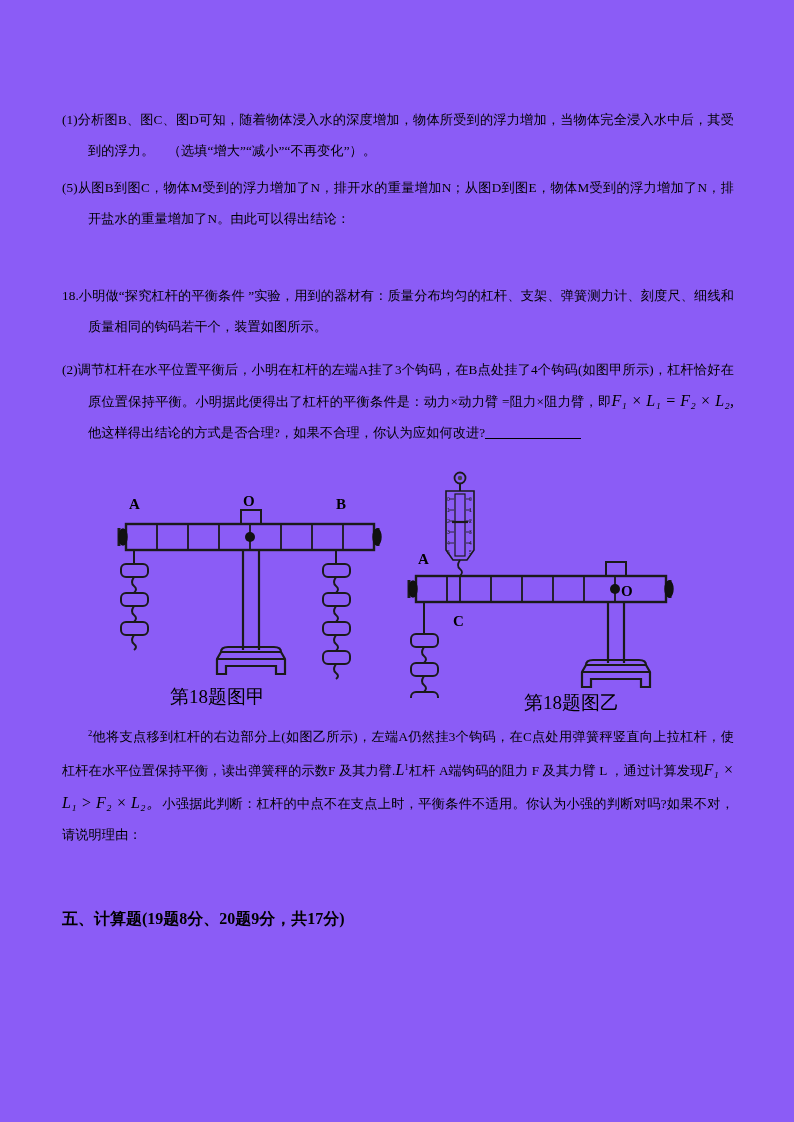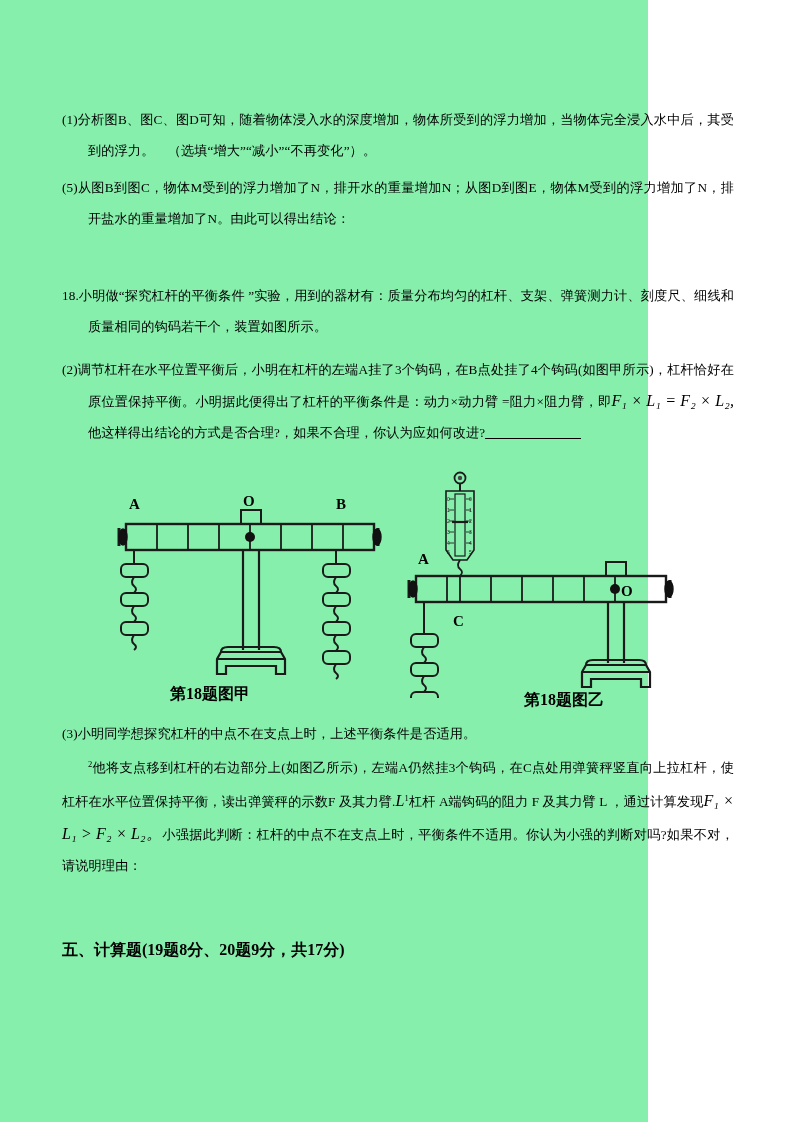--- a/index.html
+++ b/index.html
@@ -11,23 +11,23 @@
     width: 794px;
     height: 1122px;
     position: relative;
     font-family: "Liberation Serif", "DejaVu Serif", serif;
     color: #000000;
     overflow: hidden;
   }
   .page {
     position: absolute;
     left: 0; top: 0;
-    width: 648px;
+    width: 794px;
     height: 1122px;
-    background: #86efac;
+    background: #8b5cf6;
   }
   .content {
     position: absolute;
     left: 62px;
     top: 104px;
     width: 672px;
   }
 
   
   .q-line {
@@ -84,23 +84,22 @@
     position: relative;
     width: 672px;
     height: 248px;
   }
   .fig {
     position: absolute;
     top: 0;
   }
   .fig-caption {
     position: absolute;
-    font-size: 16px;
+    font-size: 19px;
     white-space: nowrap;
-    font-weight: bold;
   }
   svg { display: block; }
   .ln { stroke: #1a1a1a; fill: none; }
   .lbl {
     font-family: "Liberation Serif", "DejaVu Serif", serif;
     font-weight: bold;
     font-size: 15px;
     fill: #000;
   }
 </style>
@@ -275,21 +274,20 @@
             <rect x="9" y="205" width="27" height="13" rx="5" class="ln" stroke-width="2" fill="#fff"></rect>
             <path d="M 22 218 q -4 6 0 9 q 4 3 0 7" class="ln" stroke-width="2"></path>
             <rect x="9" y="234" width="27" height="13" rx="5" class="ln" stroke-width="2" fill="#fff"></rect>
           </g>
         </svg>
         <div class="fig-caption" style="left:122px; top:232px;">第18题图乙</div>
       </div>
     </div>
 
     <div class="q-block">
-      <div class="q-line hang">(3)小明同学想探究杠杆的中点不在支点上时，上述平衡条件是否适用。</div>
       <div class="q-line indent">
         <span class="sup-mark">2</span><span>他将支点移到杠杆的右边部分上(如图乙所示)，左端A仍然挂3个钩码，在C点处用弹簧秤竖直向上拉杠杆，使杠杆在水平位置保持平衡，读出弹簧秤的示数F 及其力臂.</span><span class="formula">L</span><span class="sup-mark">1</span><span>杠杆 A端钩码的阻力 F 及其力臂 L ，通过计算发现</span><span class="formula">F₁ × L₁ &gt; F₂ × L₂。</span><span>小强据此判断：杠杆的中点不在支点上时，平衡条件不适用。你认为小强的判断对吗?如果不对，请说明理由：</span>
       </div>
     </div>
 
     <div class="gap-lg"></div>
     <div class="gap-md"></div>
 
     <div class="section-head">五、计算题(19题8分、20题9分，共17分)</div>
 

